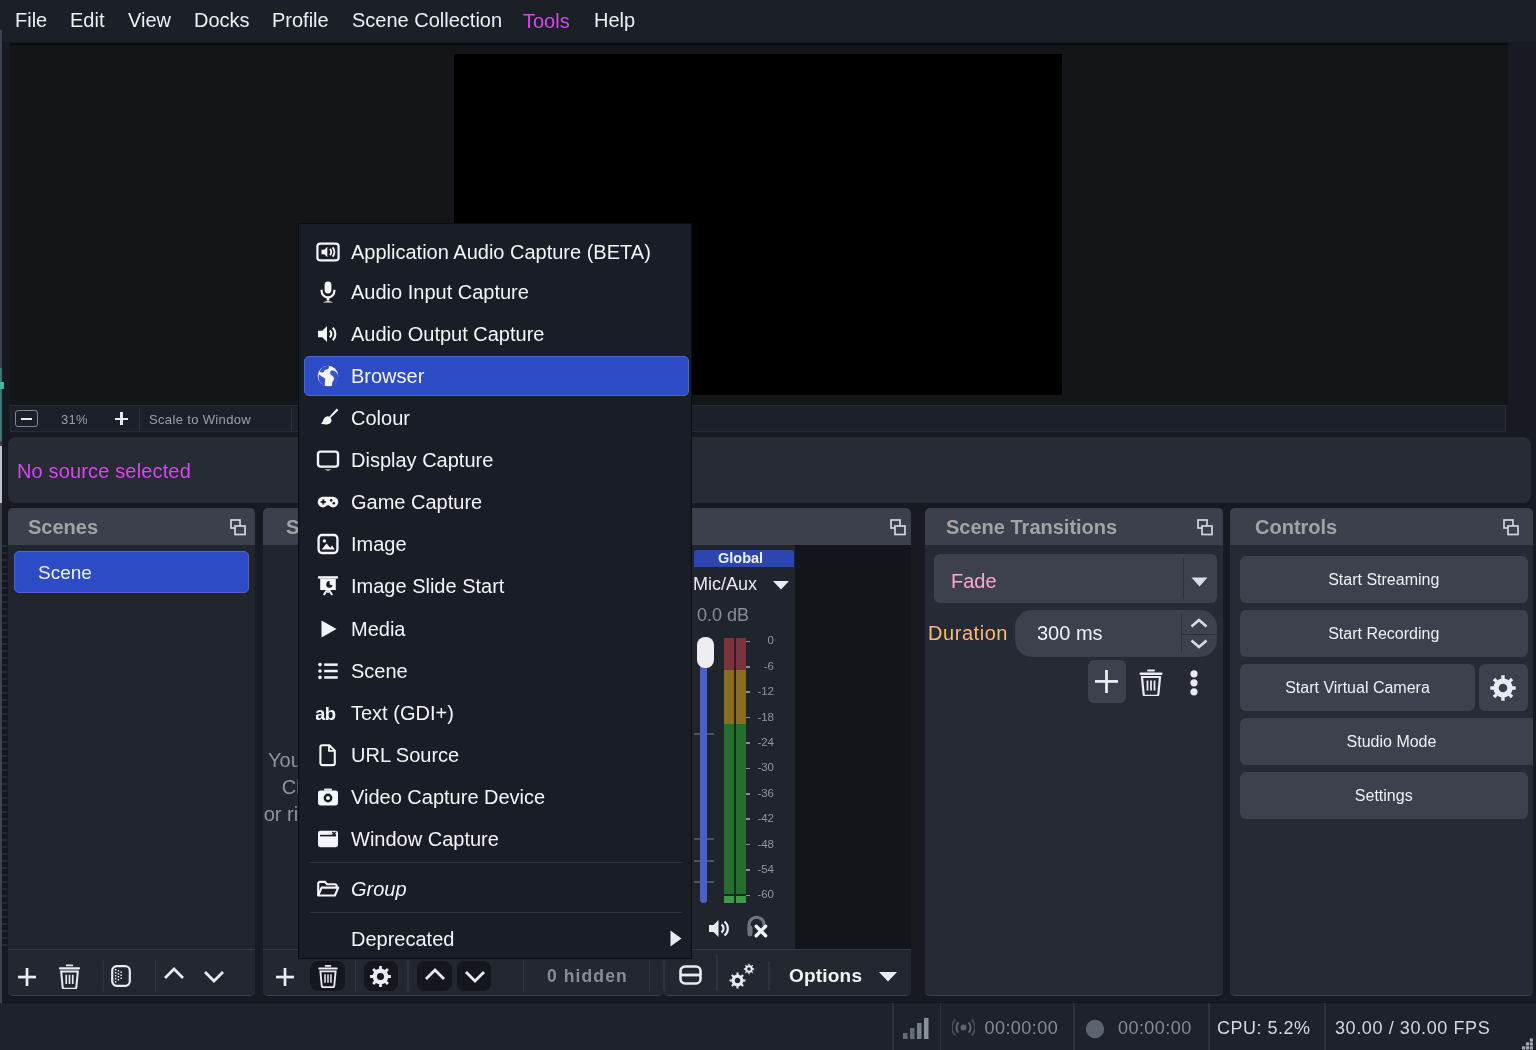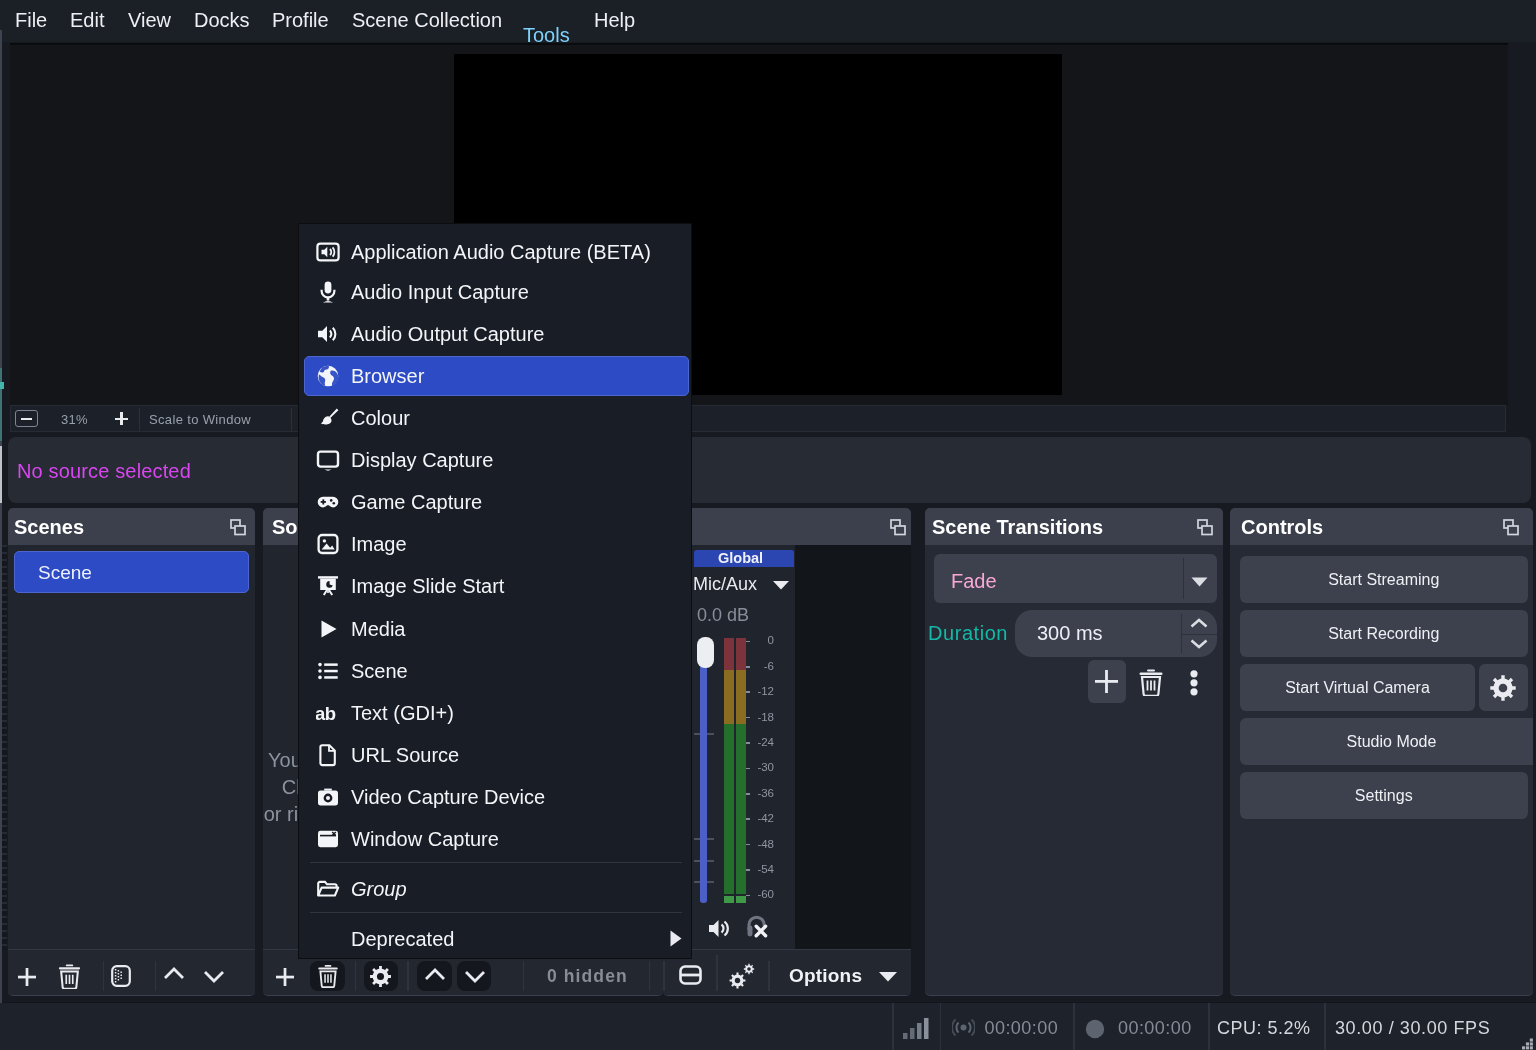--- a/index.html
+++ b/index.html
@@ -1,36 +1,36 @@
 <!DOCTYPE html>
 <html><head>
 <meta charset="utf-8">
 <style>
   * { margin:0; padding:0; box-sizing:border-box; }
   html,body { width:1536px; height:1050px; overflow:hidden; background:#171a21; }
   body { font-family:"Liberation Sans", sans-serif; position:relative; }
   .abs { position:absolute; }
   .txt { position:absolute; white-space:nowrap; }
-  .hdrtxt { position:absolute; white-space:nowrap; font-size:20px; font-weight:bold; color:#ffffff; }
+  .hdrtxt { position:absolute; white-space:nowrap; font-size:20px; font-weight:bold; color:#a3a3a3;margin-left:14px; }
   .btn { position:absolute; background:#3c414d; border-radius:6px; text-align:center; font-size:16px; color:#eef0f4; }
   .sep { position:absolute; width:1.5px; background:#2e333d; }
   .mi { position:absolute; left:52px; white-space:nowrap; font-size:20px; color:#f3f5f8; line-height:42px; height:42px; }
   .mic { position:absolute; left:17px; width:24px; height:24px; }
 </style>
 </head>
 <body>
 
 <div class="abs" id="menubar" style="left:0;top:0;width:1536px;height:42px;background:#1b1f26;">
   <span class="txt" style="left:15px;top:9px;font-size:20px;color:#edeff3;">File</span>
   <span class="txt" style="left:70px;top:9px;font-size:20px;color:#edeff3;">Edit</span>
   <span class="txt" style="left:128px;top:9px;font-size:20px;color:#edeff3;">View</span>
   <span class="txt" style="left:194px;top:9px;font-size:20px;color:#edeff3;">Docks</span>
   <span class="txt" style="left:272px;top:9px;font-size:20px;color:#edeff3;">Profile</span>
   <span class="txt" style="left:352px;top:9px;font-size:20px;color:#edeff3;">Scene Collection</span>
-  <span class="txt" style="left:523px;top:24px;font-size:20px;color:#7dd3fc;">Tools</span>
+  <span class="txt" style="left:523px;top:10px;font-size:20px;color:#d946ef;">Tools</span>
   <span class="txt" style="left:594px;top:9px;font-size:20px;color:#edeff3;">Help</span>
 </div>
 
 <div class="abs" style="left:10px;top:43px;width:1498px;height:362px;background:#131519;border-top:2px solid #0a0b0e;"></div>
 <div class="abs" style="left:454px;top:54px;width:608px;height:341px;background:#000;"></div>
 
 <div class="abs" style="left:10px;top:405px;width:1496px;height:27px;background:#1c2028;border:1px solid #262b34;">
   <div class="abs" style="left:4px;top:4px;width:23px;height:17px;border:1.5px solid #7d8494;border-radius:3px;"></div>
   <div class="abs" style="left:10px;top:11.5px;width:11px;height:2px;background:#e8eaee;"></div>
   <span class="txt" style="left:50px;top:6px;font-size:13px;letter-spacing:0.3px;color:#99a0ab;">31%</span>
@@ -144,21 +144,21 @@
   </div>
   
   <div class="abs" style="left:9px;top:46px;width:283px;height:49px;background:#3c414d;border-radius:6px;">
     <span class="txt" style="left:17px;top:16px;font-size:20px;color:#f9a8d4;">Fade</span>
     <div class="abs" style="left:249px;top:4px;width:1px;height:41px;background:#2c313a;"></div>
     <svg class="abs" style="left:257px;top:23px;" width="17" height="10">
         <polygon points="0.5,0.5 16.5,0.5 8.5,9.5" fill="#dadde2"></polygon>
       </svg>
   </div>
   
-  <span class="txt" style="left:3px;top:114px;font-size:20px;letter-spacing:0.55px;color:#14b8a6;">Duration</span>
+  <span class="txt" style="left:3px;top:114px;font-size:20px;letter-spacing:0.55px;color:#fdba74;">Duration</span>
   <div class="abs" style="left:90px;top:102px;width:202px;height:47px;background:#3c414d;border-radius:17px;">
     <span class="txt" style="left:22px;top:12px;font-size:20px;color:#edeff4;">300 ms</span>
     <div class="abs" style="left:166px;top:4px;width:1px;height:39px;background:#2c313a;"></div>
     <div class="abs" style="left:166px;top:24px;width:36px;height:1px;background:#2c313a;"></div>
     <svg class="abs" style="left:174px;top:8px;" width="20" height="11">
         <polyline points="2.5,8.5 10,2 17.5,8.5" stroke="#dadde2" stroke-width="2.5" fill="none"></polyline>
       </svg>
     <svg class="abs" style="left:174px;top:28px;" width="20" height="11">
         <polyline points="2.5,2.5 10,9 17.5,2.5" stroke="#dadde2" stroke-width="2.5" fill="none"></polyline>
       </svg>

